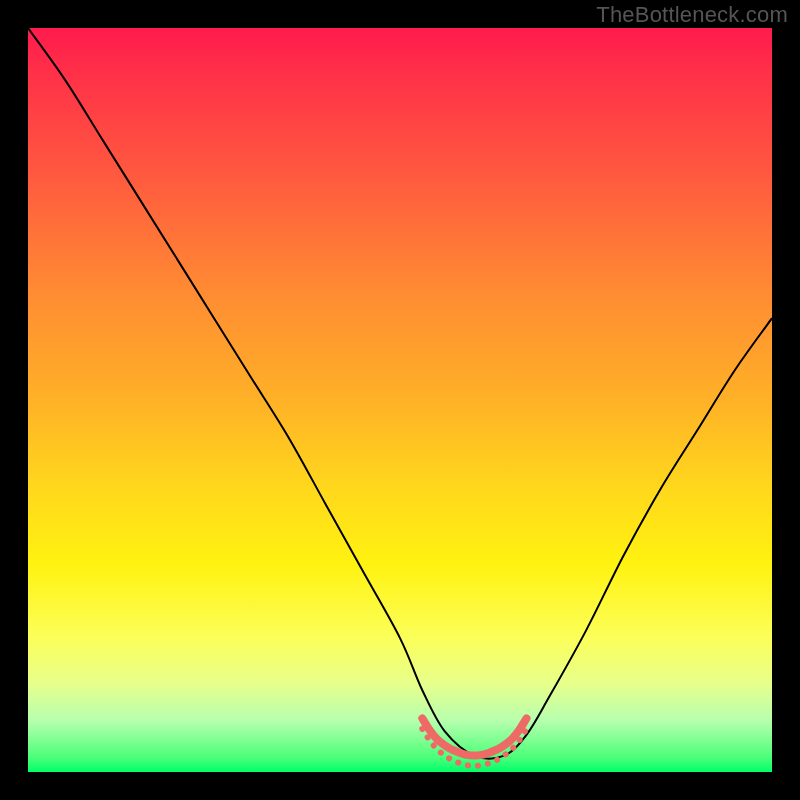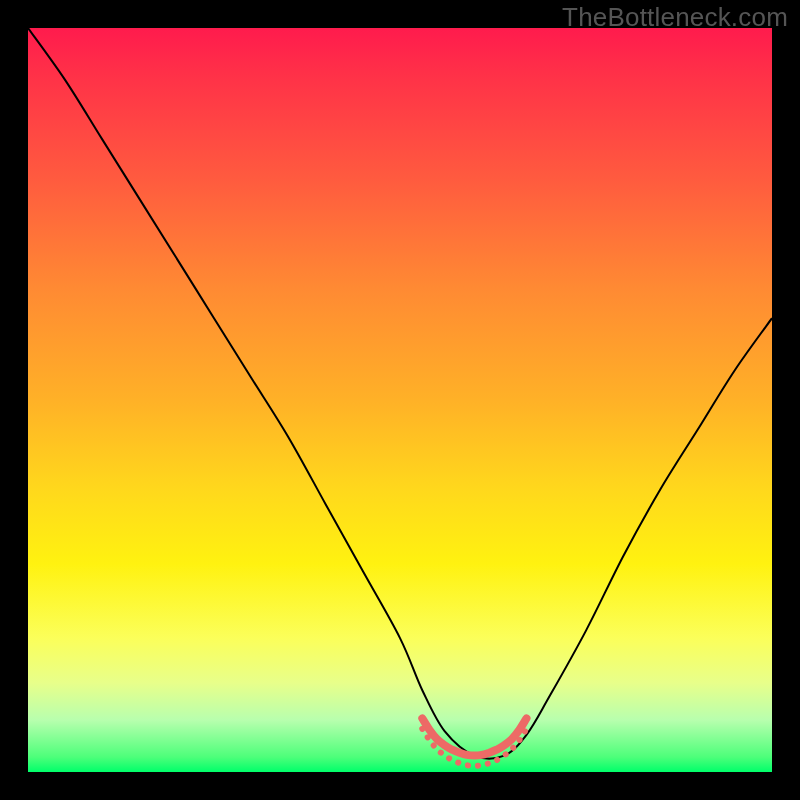--- a/index.html
+++ b/index.html
@@ -9,21 +9,21 @@
     background: #000;
     position: relative;
     overflow: hidden;
     font-family: Arial, Helvetica, sans-serif;
   }
   .watermark {
     position: absolute;
     top: 2px;
     right: 12px;
     color: #555;
-    font-size: 26px;
+    font-size: 22px;
     font-weight: 500;
     letter-spacing: 0.2px;
     z-index: 4;
   }
   .plot-wrap {
     position: absolute;
     left: 28px;
     top: 28px;
     width: 744px;
     height: 744px;

